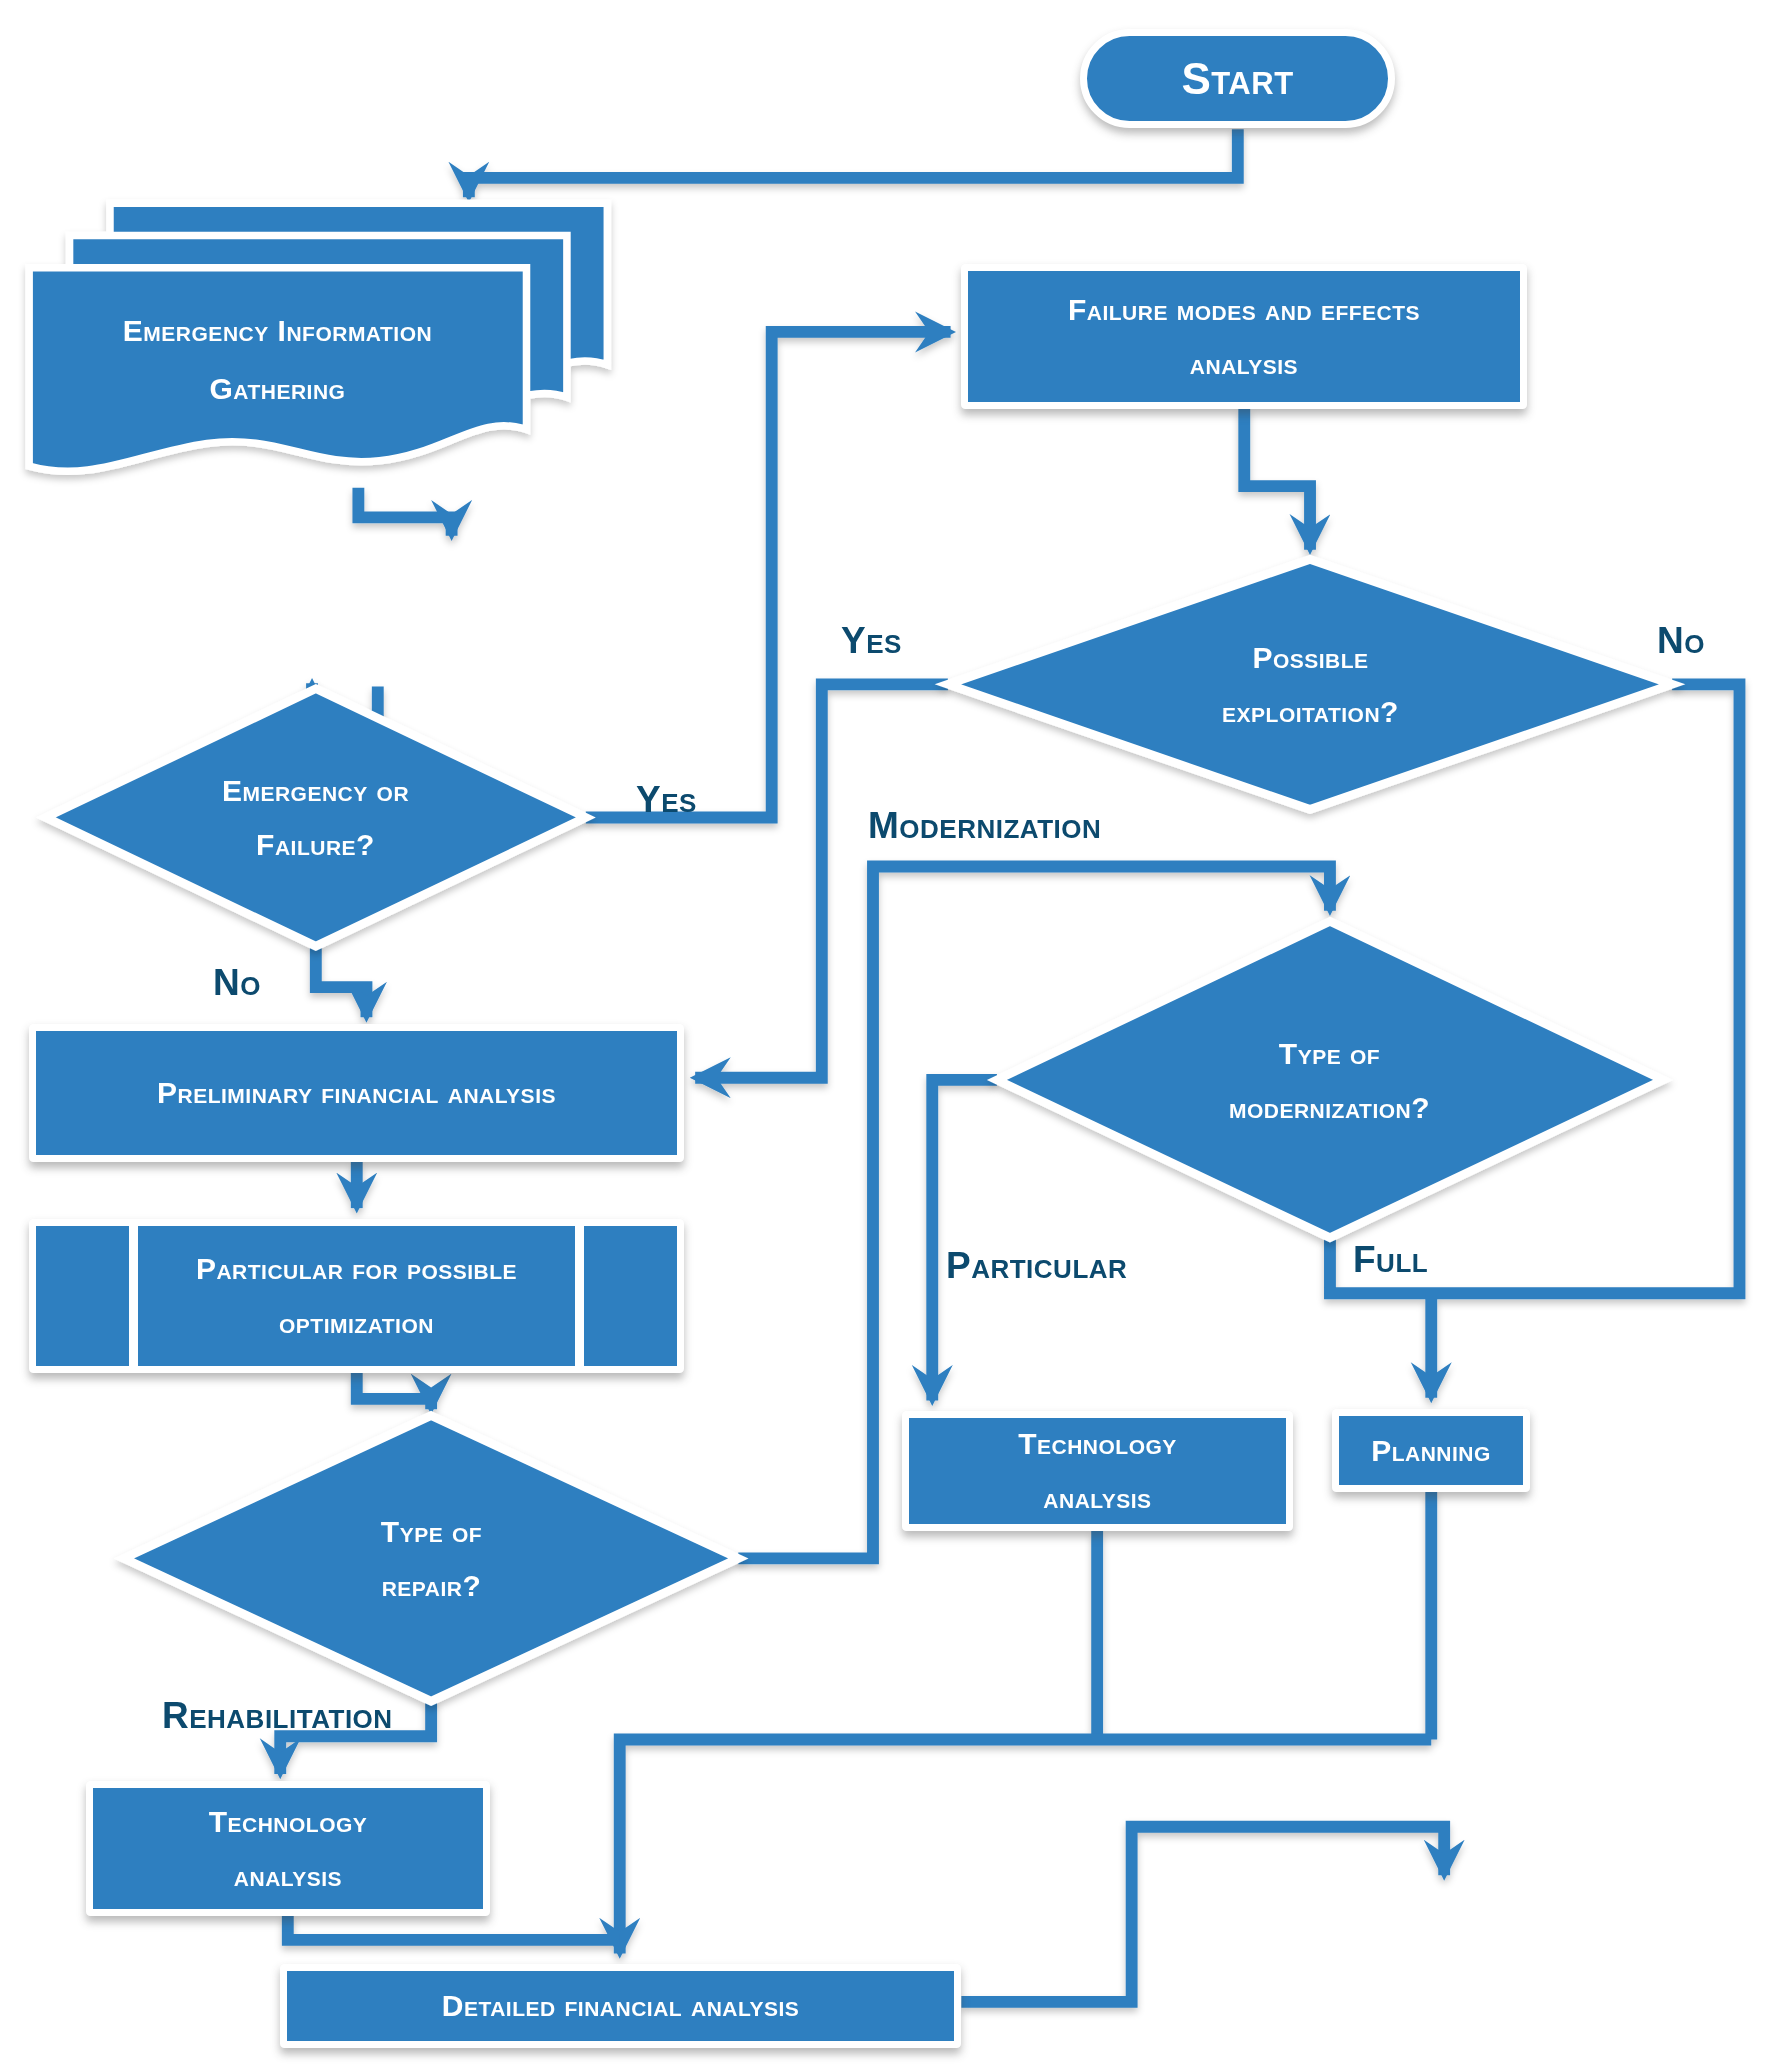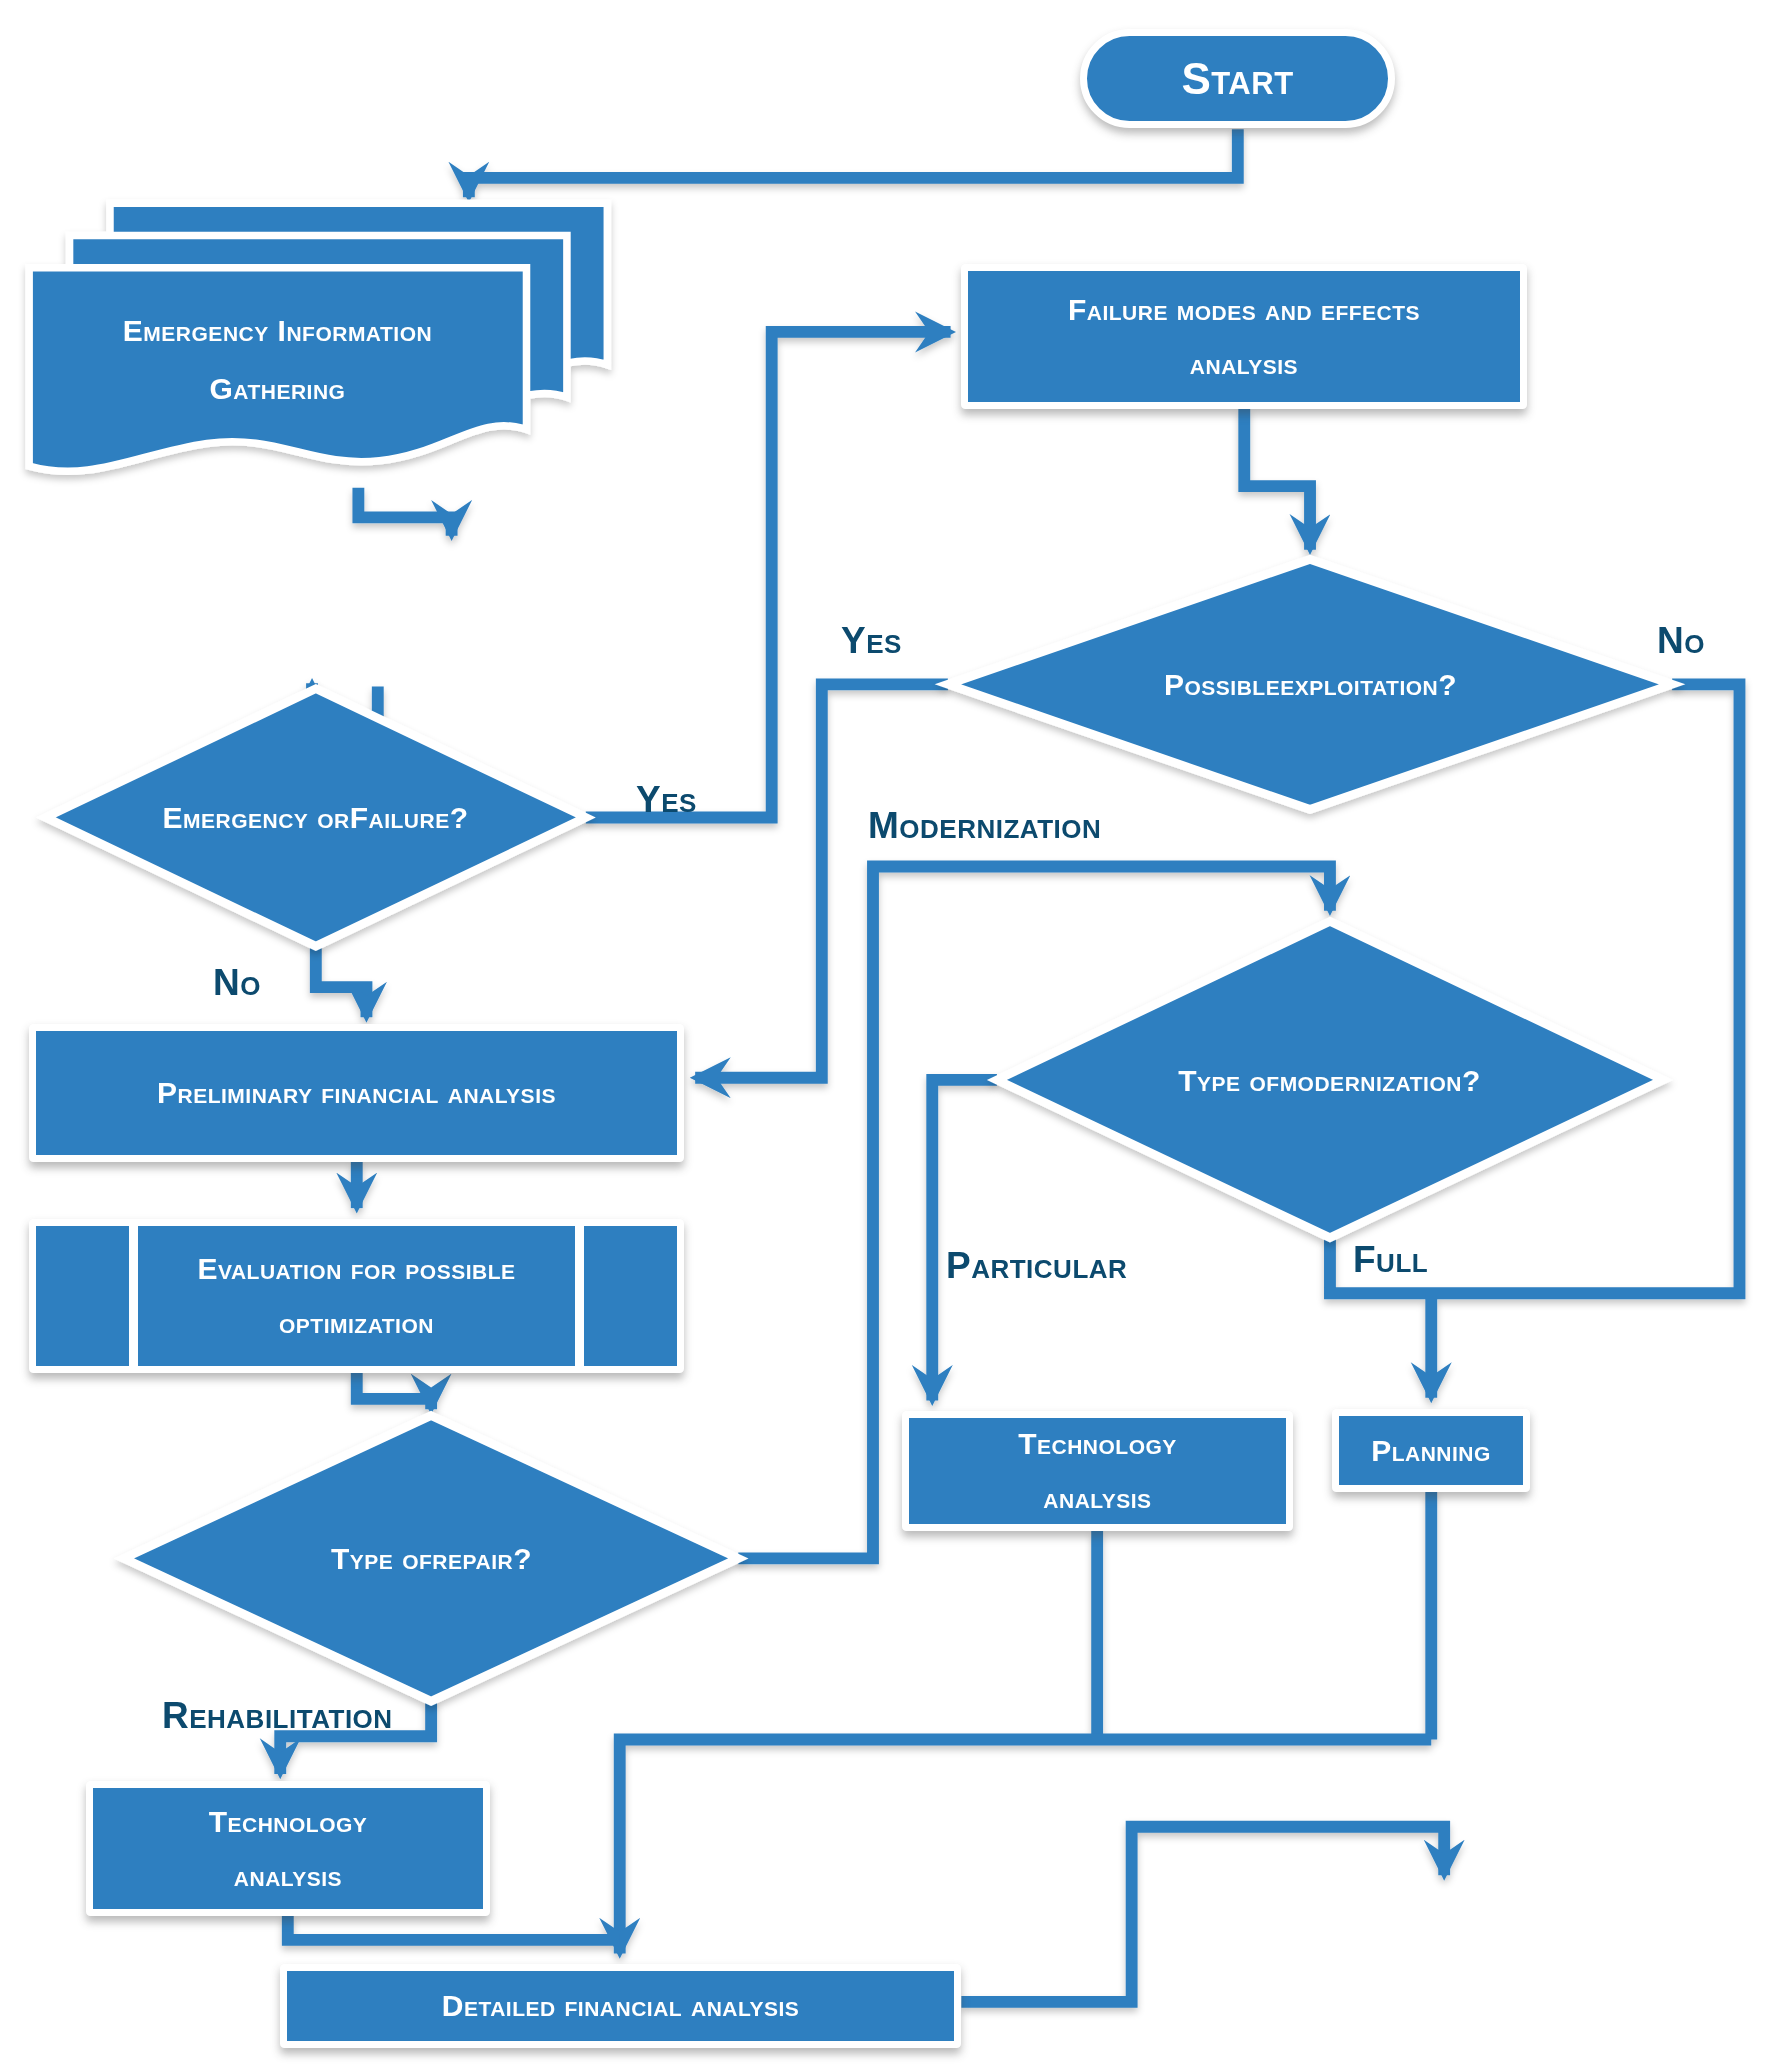--- a/index.html
+++ b/index.html
@@ -13,21 +13,21 @@
   .node .ln{display:block;font-weight:bold;font-variant:small-caps;font-size:30px;line-height:54px;
         letter-spacing:0.5px;}
   .pill{border-radius:59px;}
   .pill .ln{font-size:44px;}
 
   
   .pp .bar{position:absolute;top:0;bottom:0;width:8.6px;background:#ffffff;}
   .pp .bar.l{left:93px;}
   .pp .bar.r{right:93px;}
 
-  .dtext{position:absolute;display:flex;align-items:center;justify-content:center;
+  .dtext{position:absolute;display:flex;flex-direction:column;align-items:center;justify-content:center;
          color:#ffffff;text-align:center;width:431px;}
   .dtext .ln{font-weight:bold;font-variant:small-caps;font-size:30px;line-height:54px;letter-spacing:0.5px;}
 
   .elabel{position:absolute;color:#0c4a6e;font-weight:bold;font-variant:small-caps;
           font-size:37px;letter-spacing:0.5px;white-space:nowrap;margin-top:16px;}
 
   .doc-text{position:absolute;left:29px;top:302px;width:497px;display:flex;flex-direction:column;
             align-items:center;color:#fff;text-align:center;}
   .doc-text .ln{font-weight:bold;font-variant:small-caps;font-size:30px;line-height:58px;letter-spacing:0.5px;}
 </style>
@@ -98,21 +98,21 @@
     <span class="ln">analysis</span>
   </div>
 
   <div class="node" style="left:29px;top:1024px;width:655px;height:138px;">
     <span class="ln">Preliminary financial analysis</span>
   </div>
 
   <div class="node pp" style="left:29px;top:1219px;width:655px;height:154px;">
     <span class="bar l"></span>
     <span class="bar r"></span>
-    <span class="ln">Evaluation for possible</span>
+    <span class="ln">Particular for possible</span>
     <span class="ln">optimization</span>
   </div>
 
   <div class="node" style="left:902px;top:1411px;width:391px;height:120px;">
     <span class="ln">Technology</span>
     <span class="ln">analysis</span>
   </div>
 
   <div class="node" style="left:1332px;top:1409px;width:198px;height:83px;">
     <span class="ln">Planning</span>

